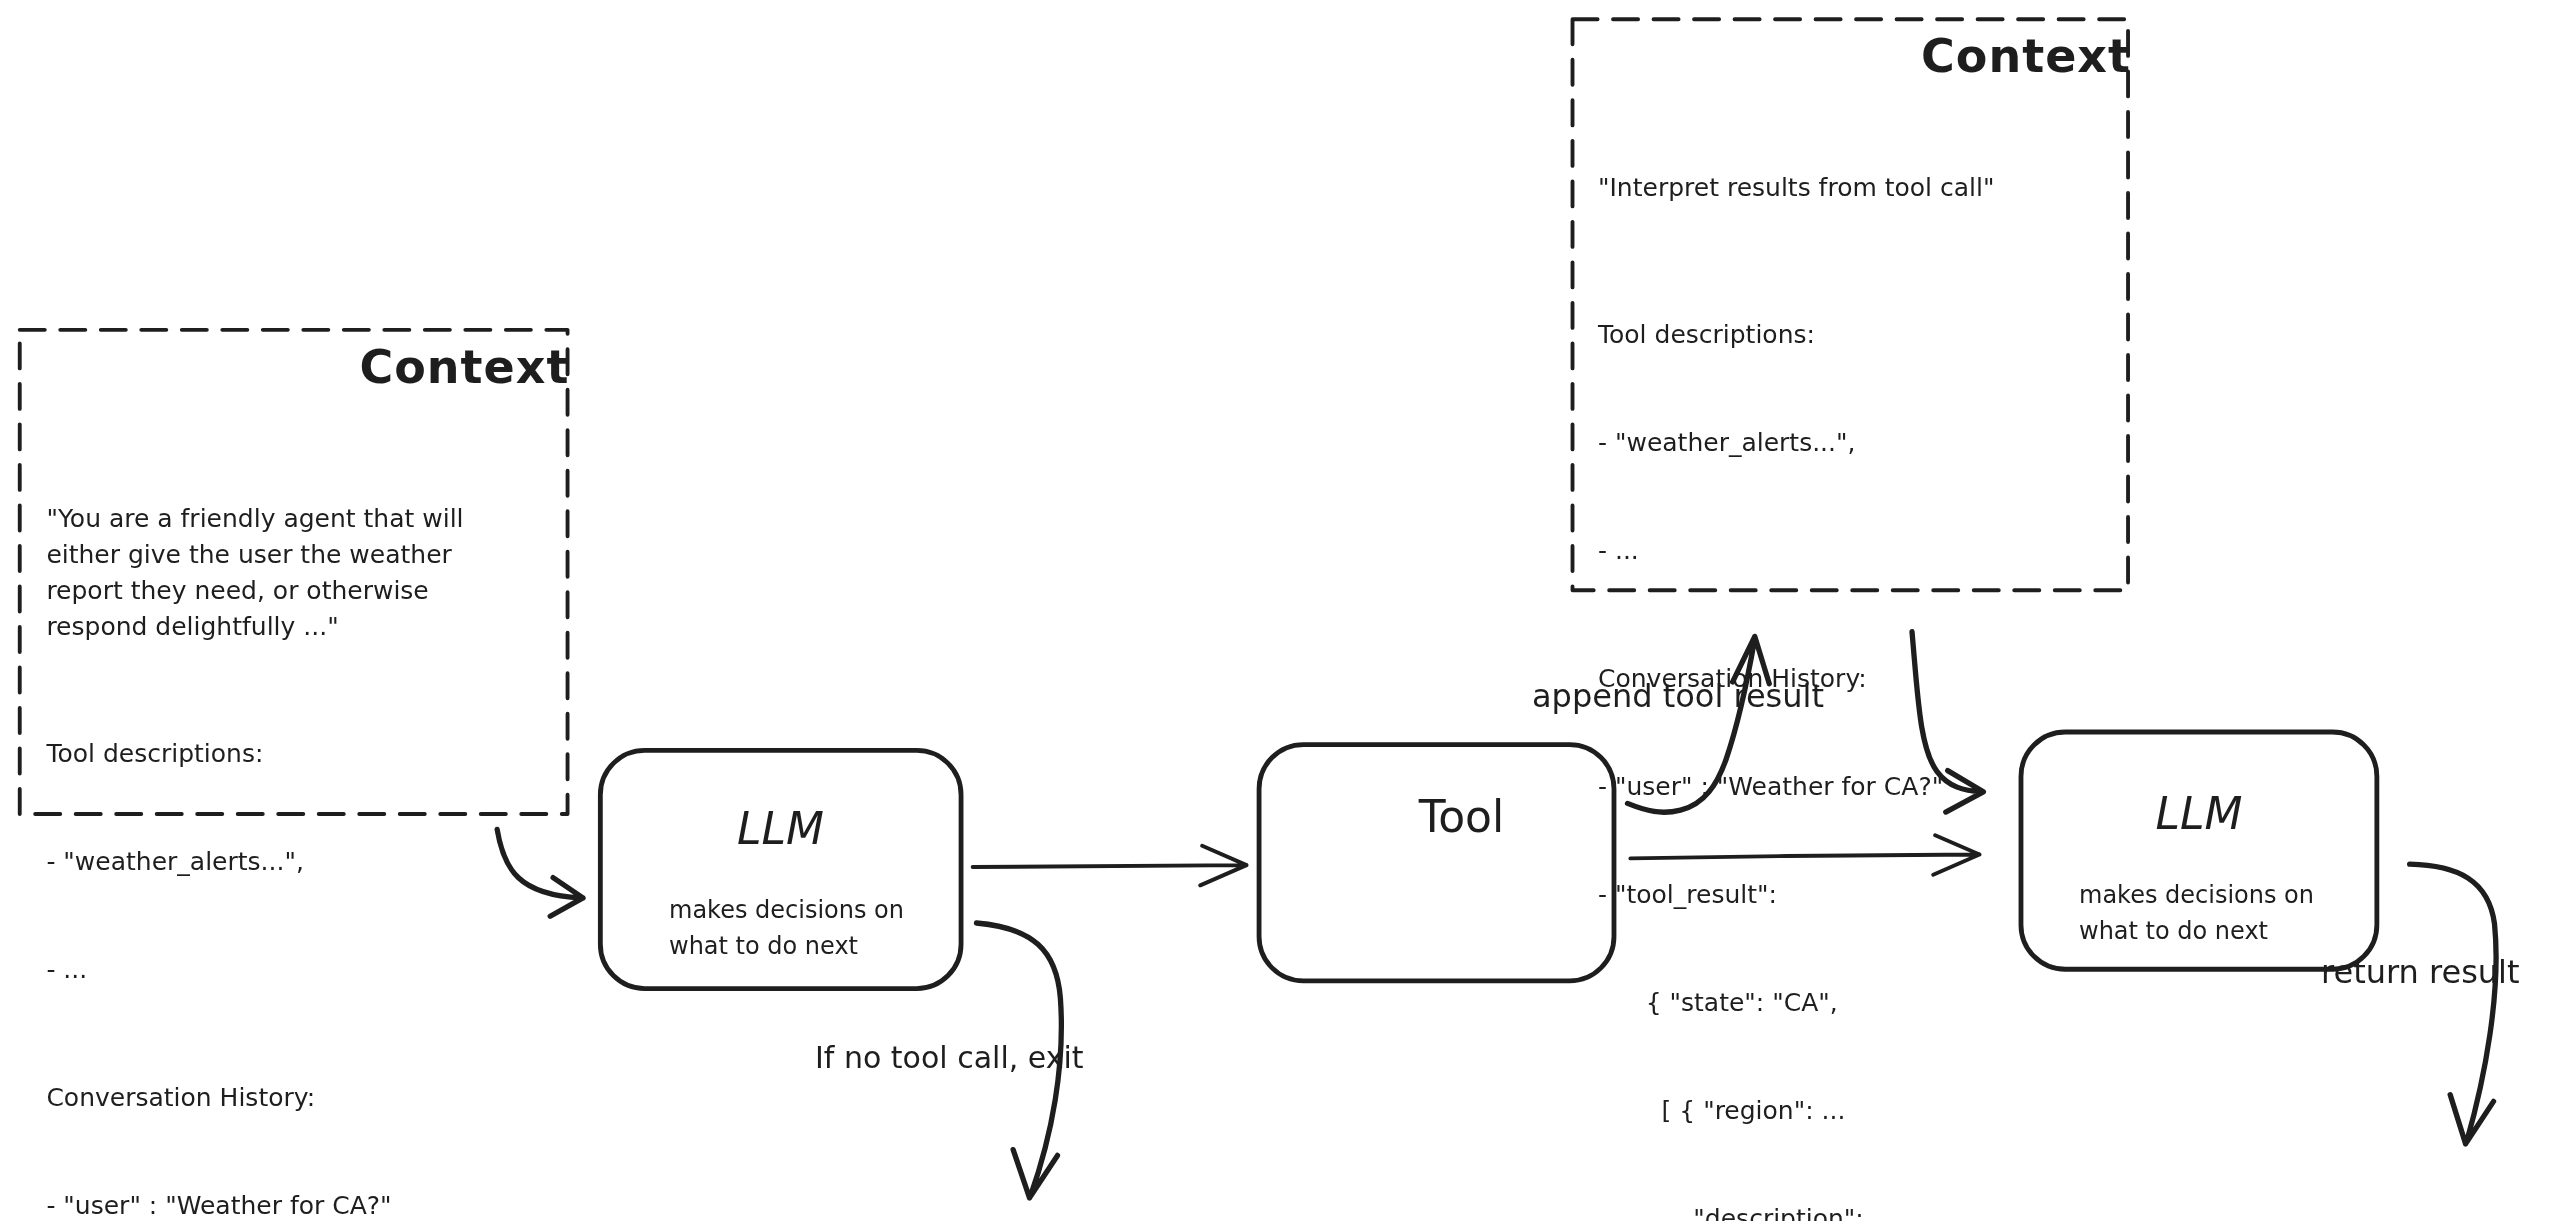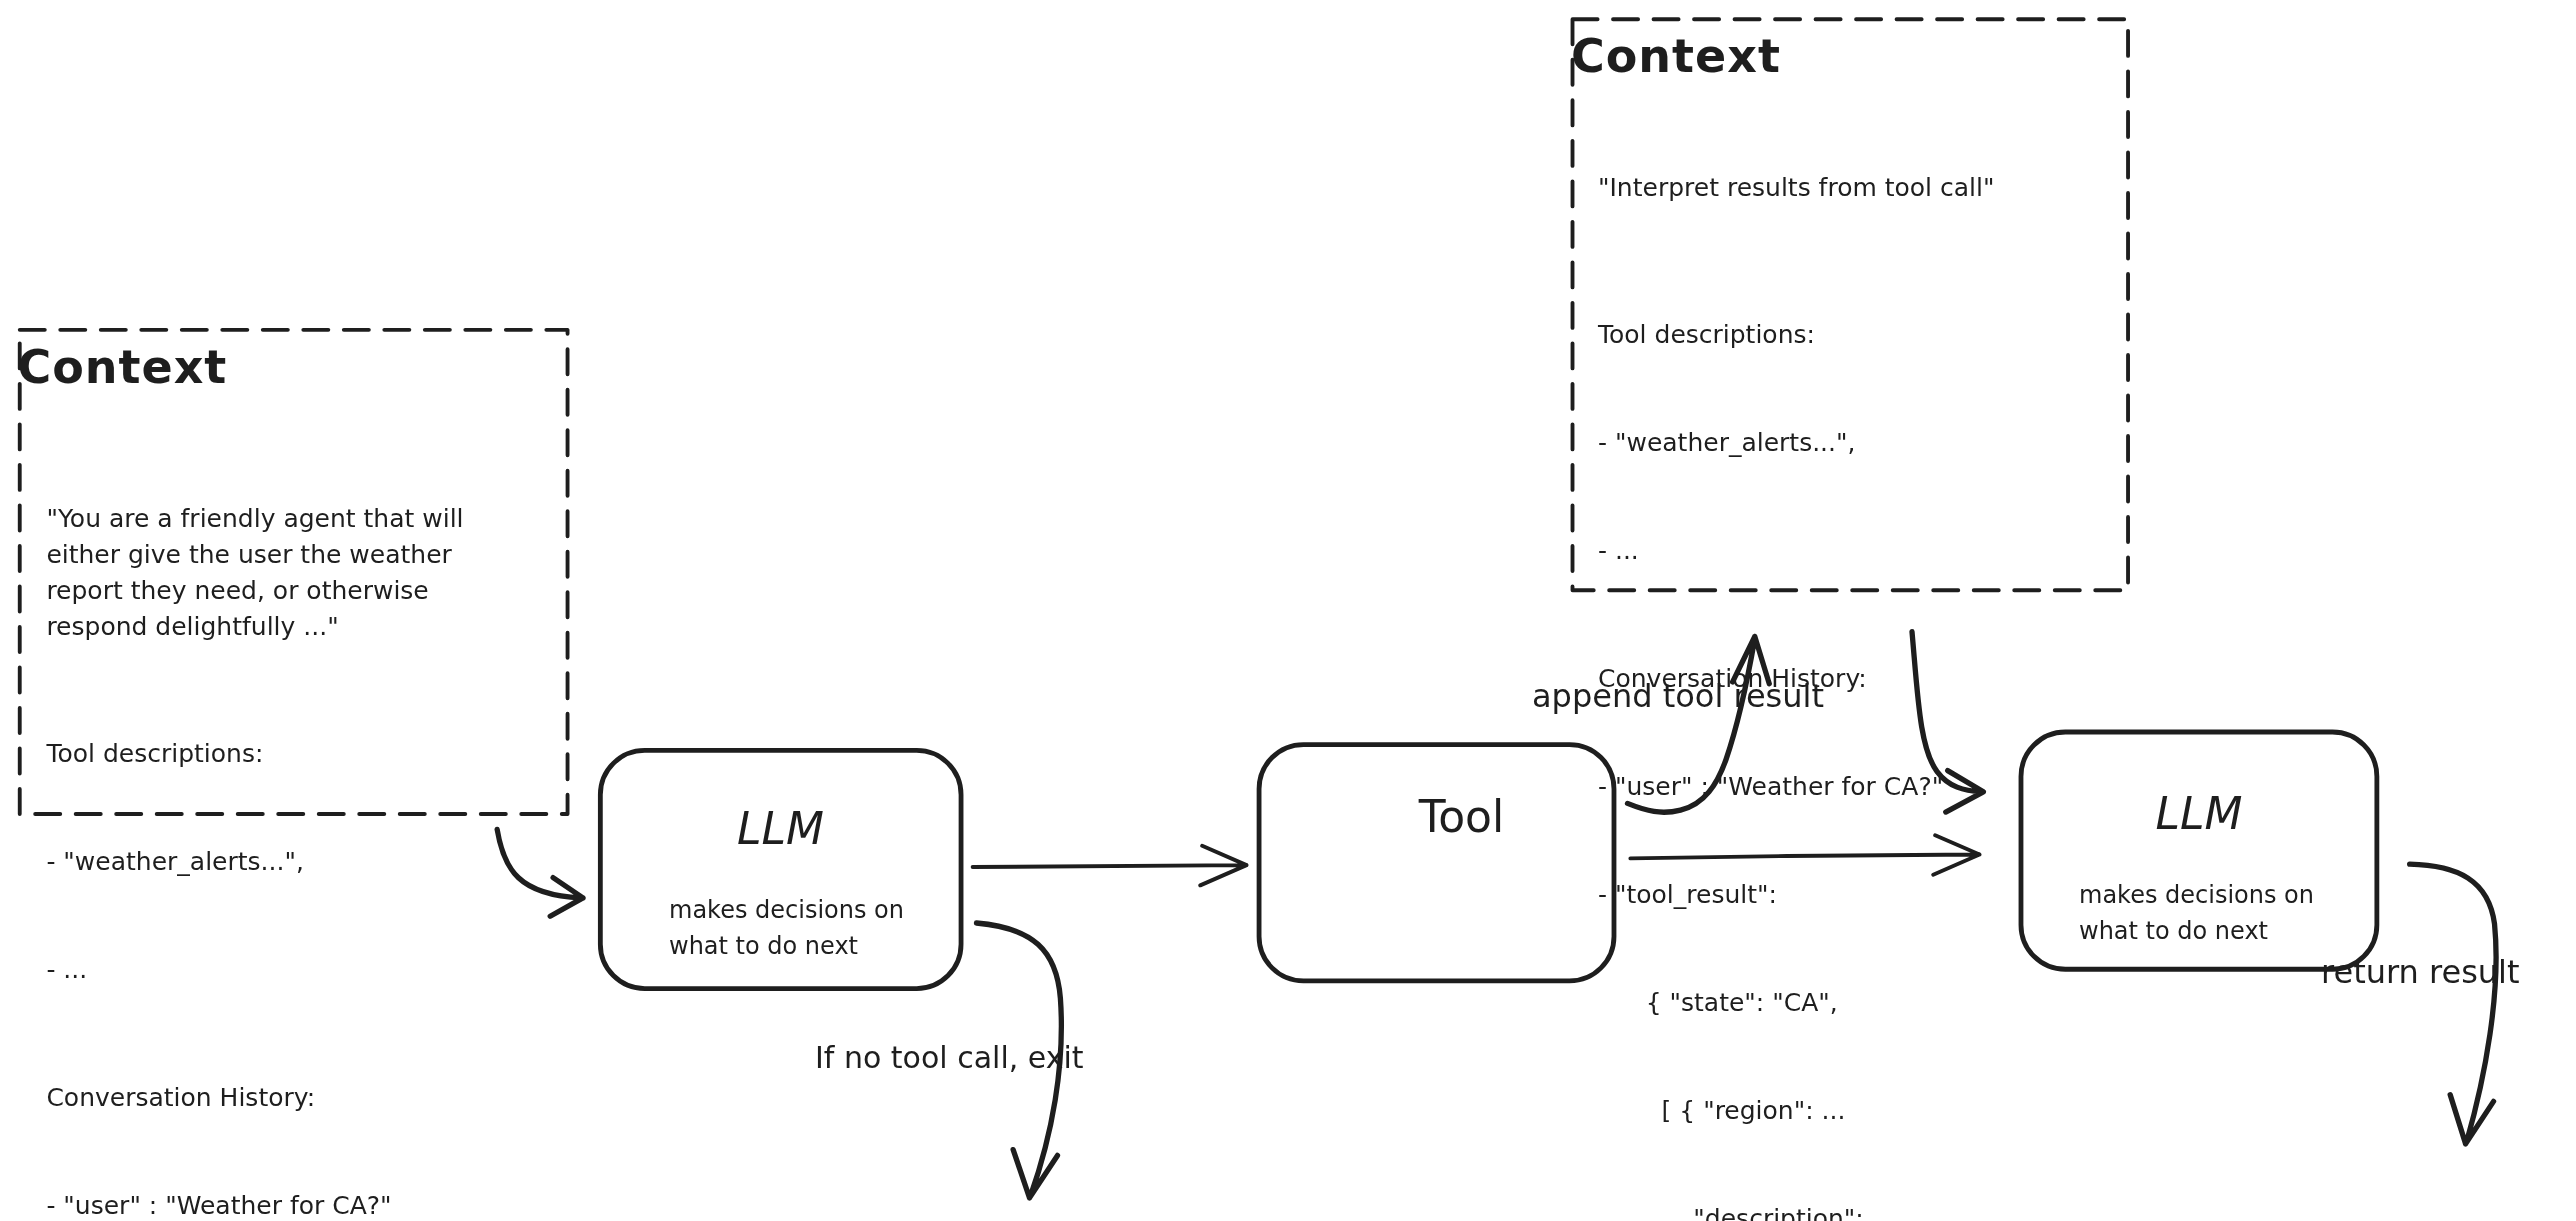--- a/index.html
+++ b/index.html
@@ -12,21 +12,21 @@
     color: #1e1e1e;
     overflow: hidden;
   }
   #edges { position: absolute; left: 0; top: 0; }
   .abs { position: absolute; }
 
   
   .ctx-title {
     font-size: 46px;
     font-weight: 700;
-    text-align: left;
+    text-align: right;
     letter-spacing: 1px;
   }
   .ctx-body {
     font-size: 25px;
     line-height: 36px;
     white-space: pre;
   }
   .ctx-line { white-space: pre; }
   .ctx-par { white-space: normal; max-width: 475px; }
   .sect-gap { margin-top: 19.3px; }

